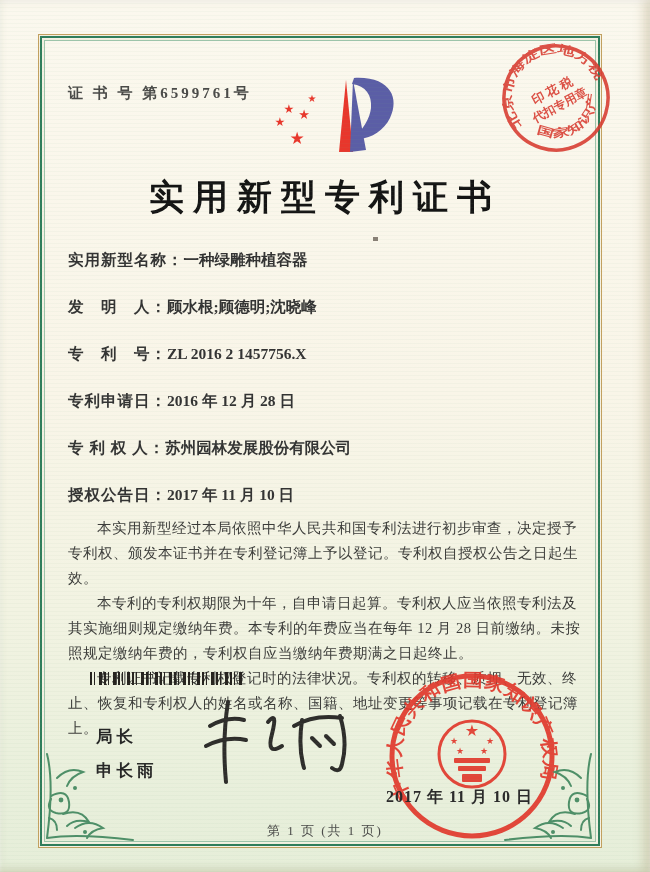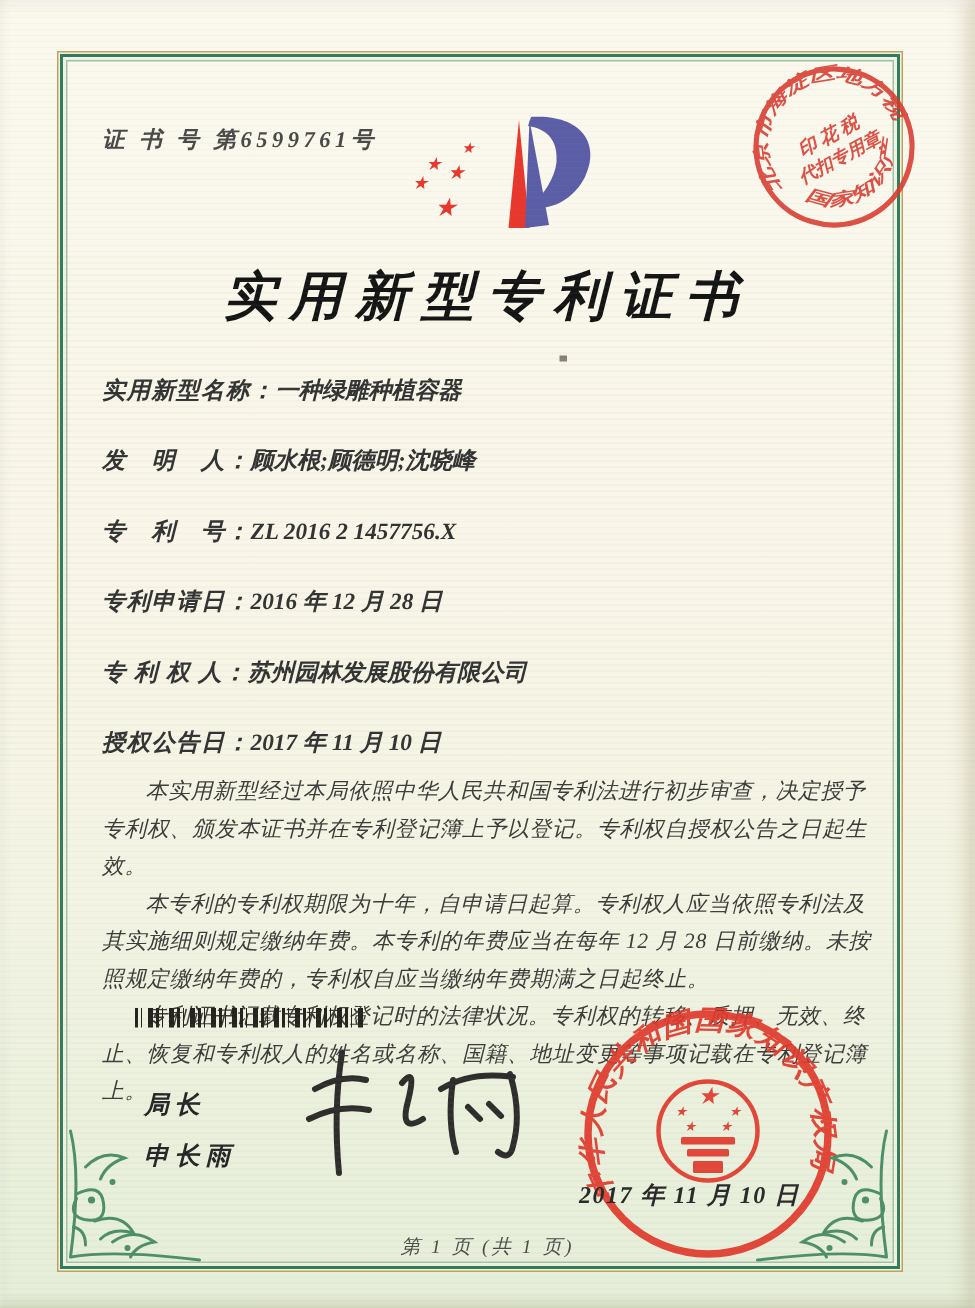--- a/index.html
+++ b/index.html
@@ -5,21 +5,20 @@
   html,body{margin:0;padding:0;}
   body{
     width:650px;height:872px;position:relative;overflow:hidden;
     font-family:"Liberation Serif","DejaVu Serif",serif;
     background:#efeadb;
   }
   .paper{
     position:absolute;inset:0;
     background:linear-gradient(180deg,#fbf8ee 0%,#f9f5e8 45%,#f2f3e2 70%,#e8efdb 92%,#e6eed9 100%);
     box-shadow:inset -8px 0 10px rgba(170,150,110,.25), inset 0 -4px 8px rgba(150,160,120,.18), inset 0 3px 4px rgba(255,255,255,.8);
-    font-style:italic;
   }
   .paper::after{
     content:"";position:absolute;inset:0;pointer-events:none;
     background:repeating-linear-gradient(0deg,rgba(120,170,130,.05) 0 1px,transparent 1px 4px);
   }
   .frame{
     position:absolute;left:40px;top:36px;width:556px;height:806px;
     border:2px solid #2f7d5b;
     box-shadow:0 0 0 1px #f6f2e4, 0 0 0 2px #c3a05f,
                inset 0 0 0 2px #f4f1e2, inset 0 0 0 3px #9dc4aa;

